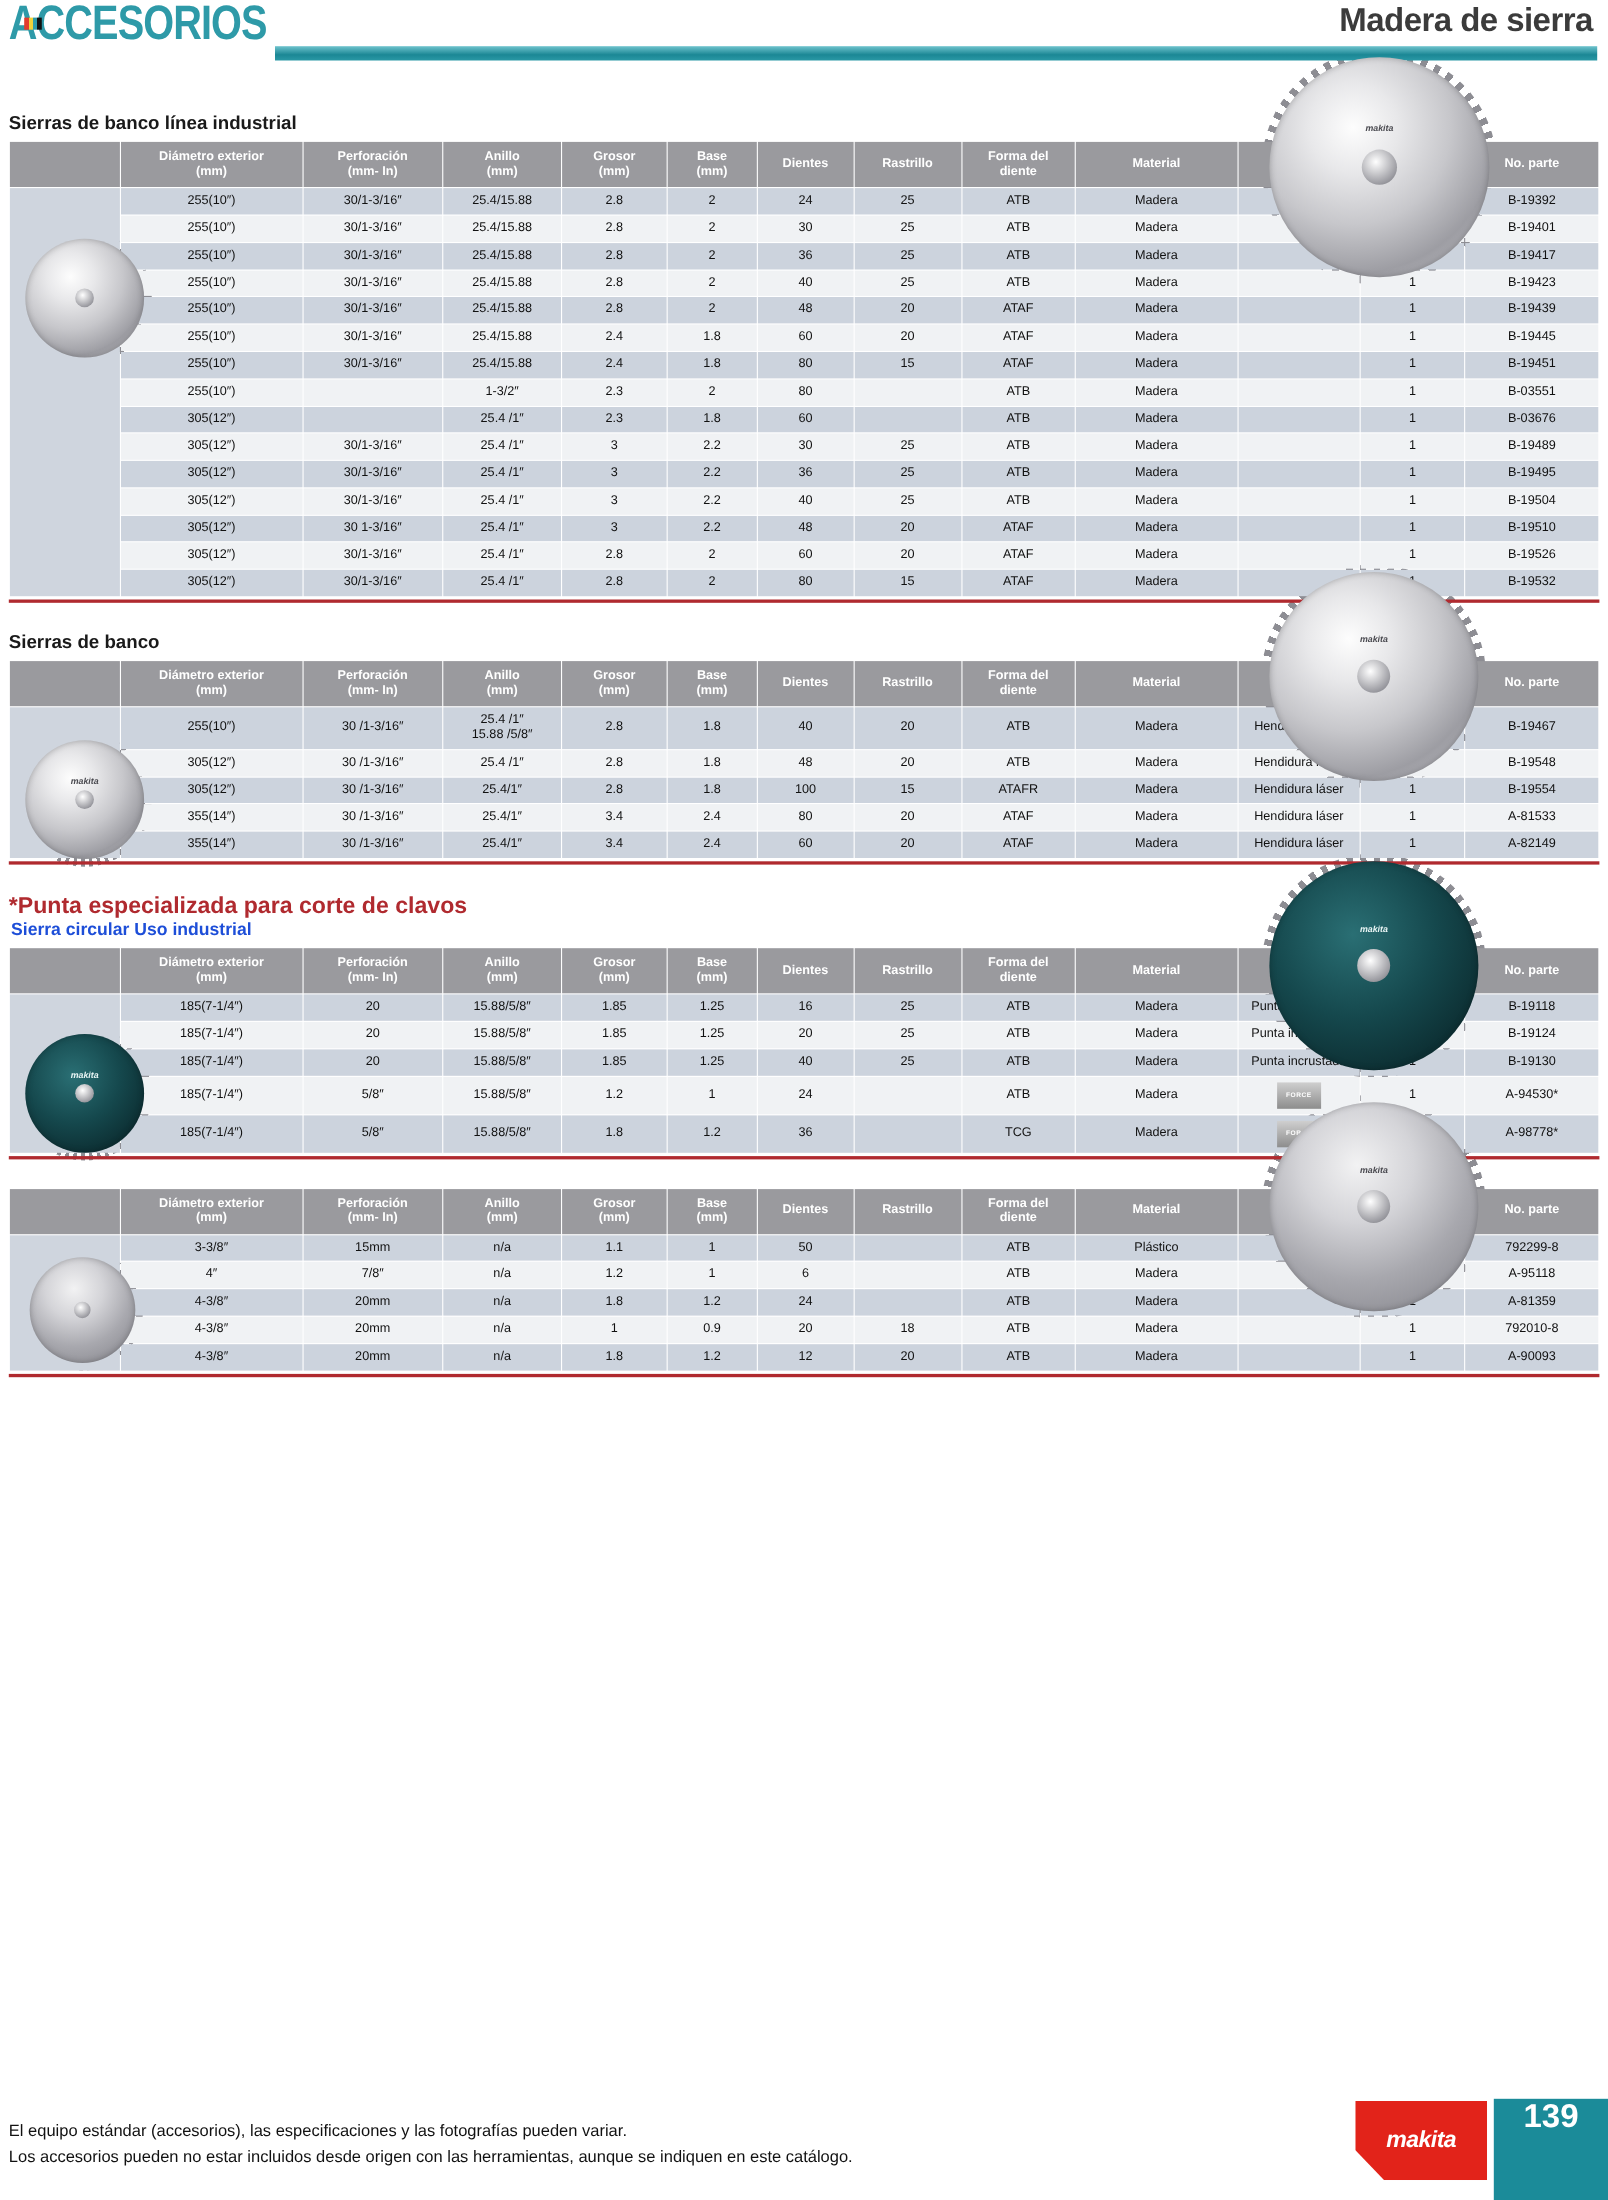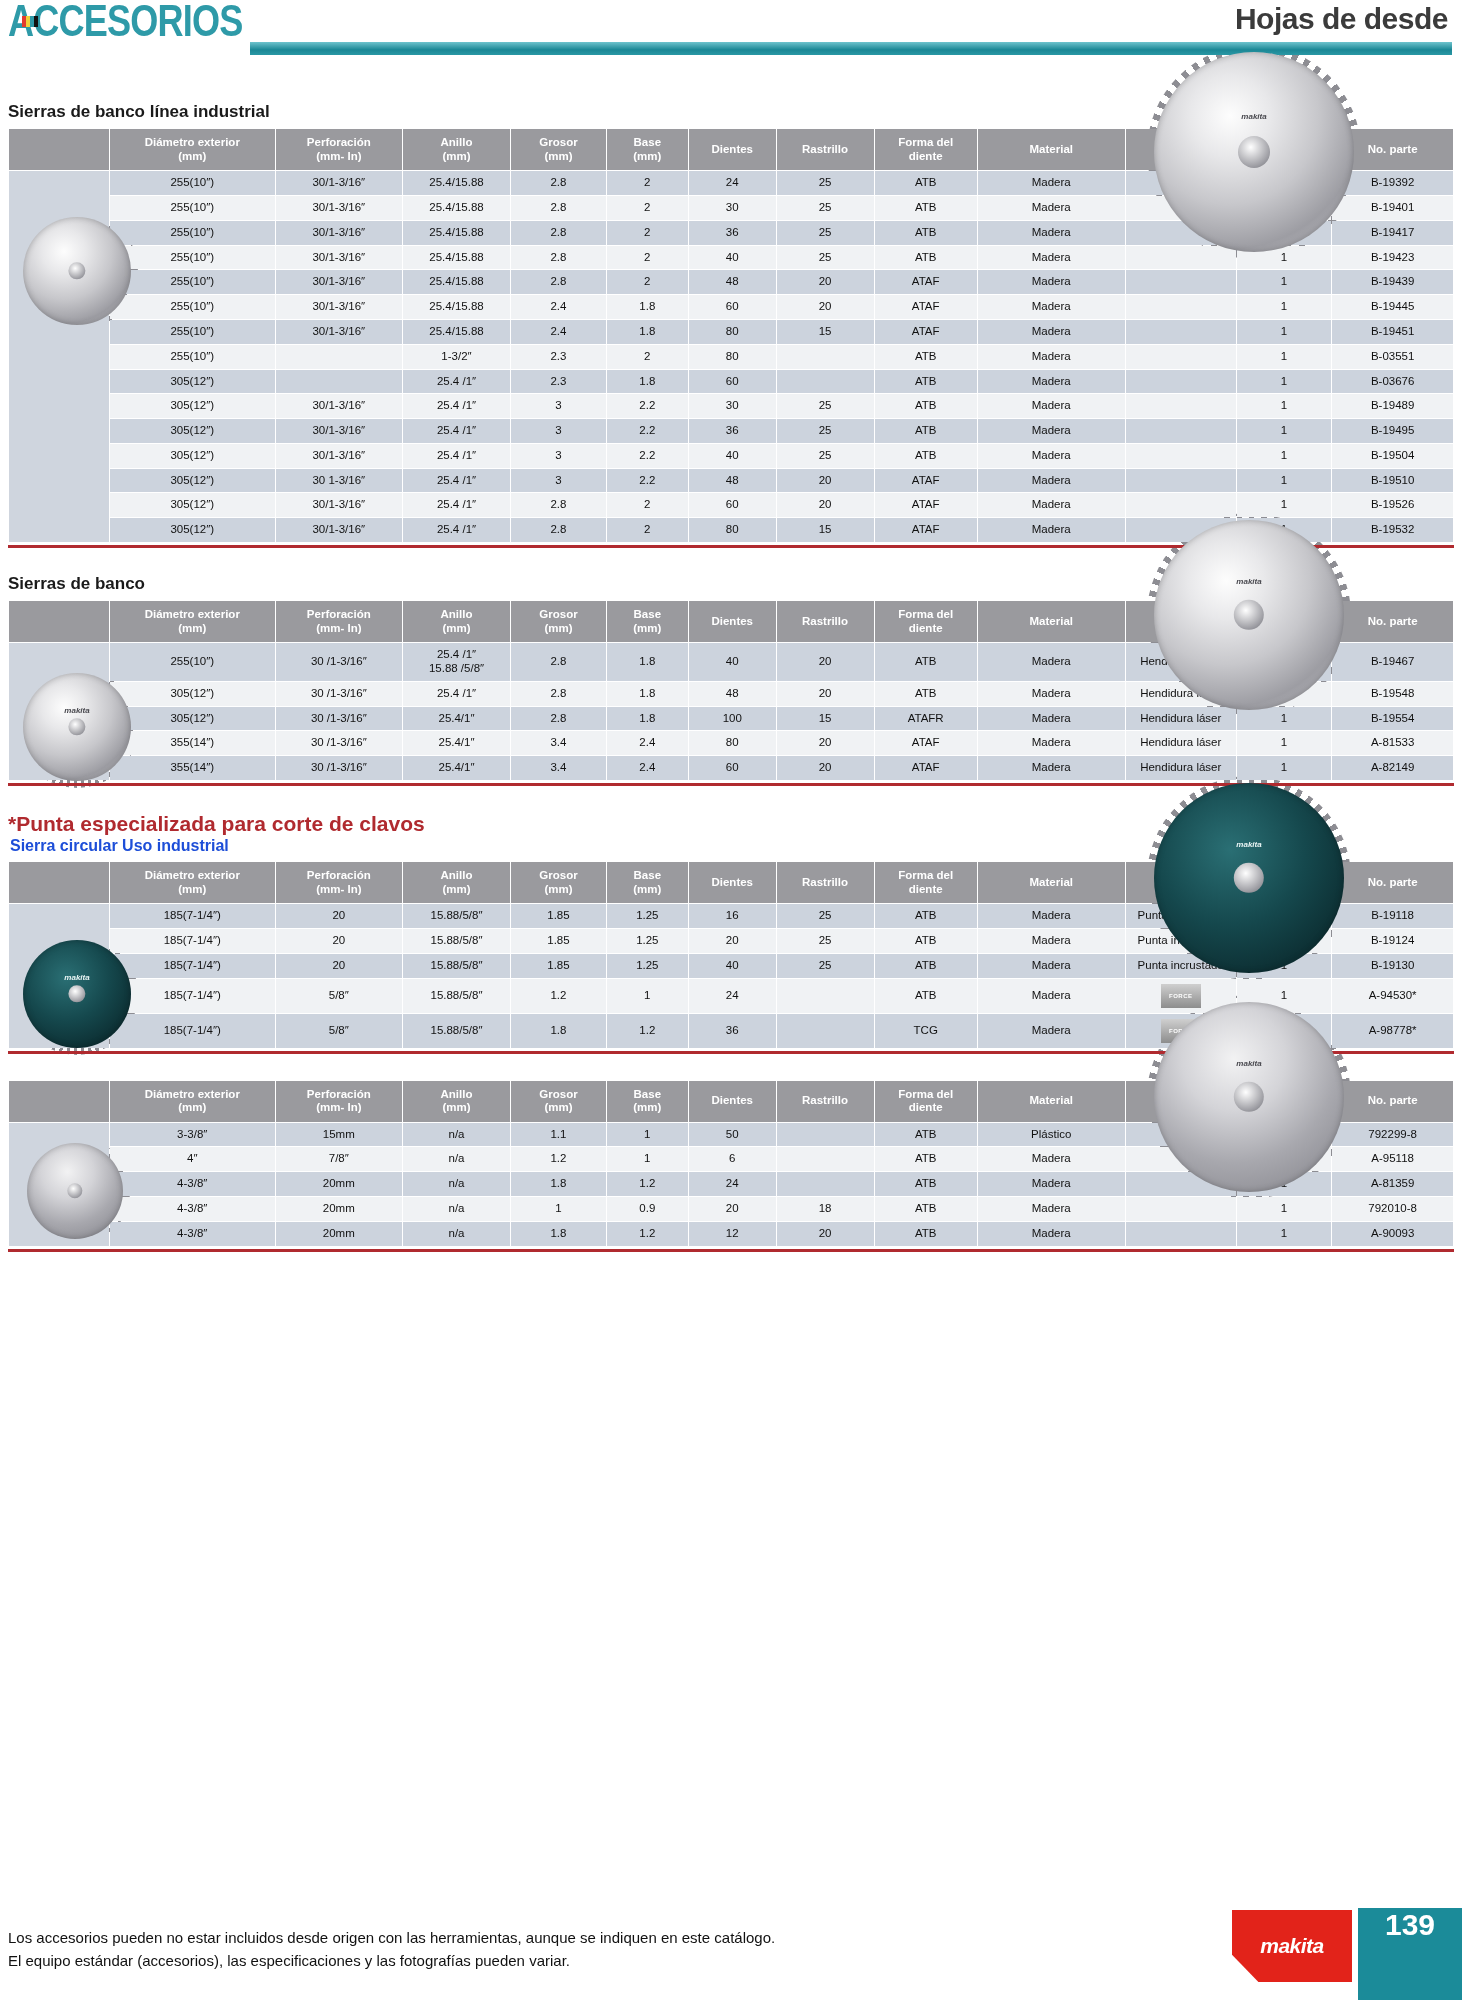--- a/index.html
+++ b/index.html
@@ -209,21 +209,21 @@
     font-size:6px; font-weight:bold; color:#fff; text-align:center;
     letter-spacing:0.5px;
   }
 </style>
 </head>
 <body>
 
 <div class="page-header">
   <div class="brand-accesorios">ACCESORIOS</div>
   <div class="brand-swatch"></div>
-  <div class="header-title">Hojas de desde</div>
+  <div class="header-title">Madera de sierra</div>
   <div class="header-rule"></div>
 </div>
 
 <div id="sections-root">
     <div class="section" style="margin-top: 40px;">
       <div class="sec-title">Sierras de banco línea industrial</div>
       <div class="tbl-wrap">
         <div class="photo-top blade" style="width:200px;height:200px;right:100px;top:-76px;">
           <div class="logo">makita</div>
           <div class="arbor"></div>
@@ -844,22 +844,22 @@
             </tr>
           </tbody>
         </table>
       </div>
       <div class="under-rule"></div>
     </div>
   </div>
 
 <div class="footer">
   <div class="footer-text">
+    <div>El equipo estándar (accesorios), las especificaciones y las fotografías pueden variar.</div>
     <div>Los accesorios pueden no estar incluidos desde origen con las herramientas, aunque se indiquen en este catálogo.</div>
-    <div>El equipo estándar (accesorios), las especificaciones y las fotografías pueden variar.</div>
   </div>
   <div class="makita-badge">
     <span>makita</span>
   </div>
   <div class="page-num">
     <span>139</span>
   </div>
 </div>
 
 </body></html>

